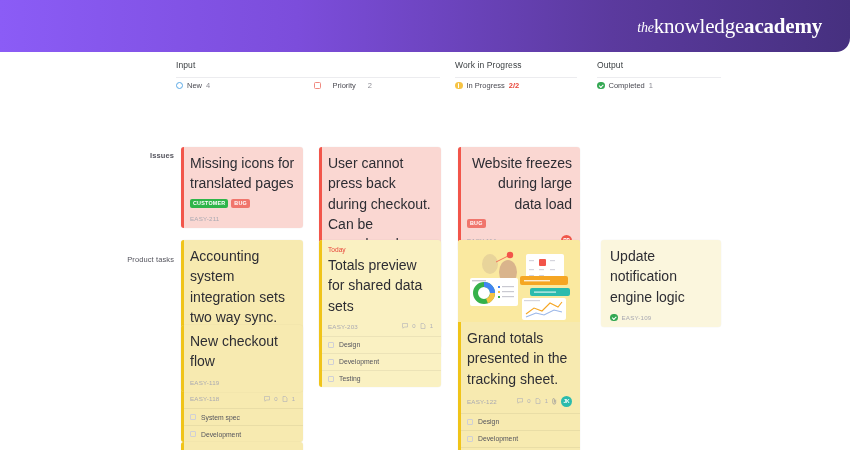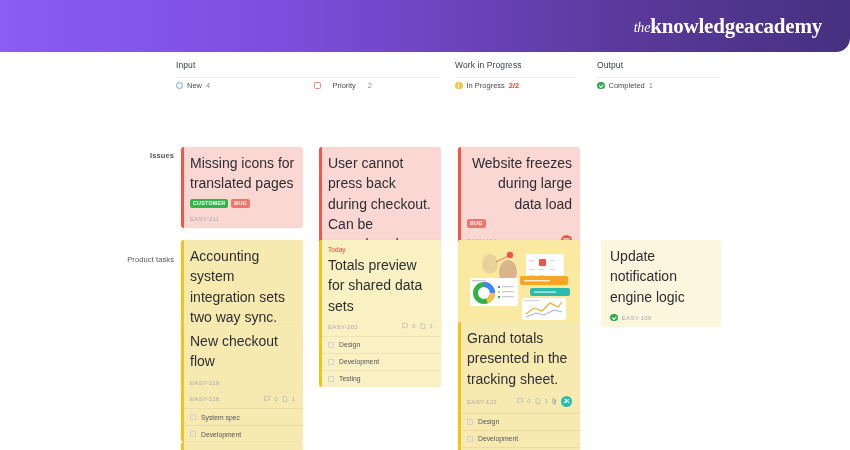--- a/index.html
+++ b/index.html
@@ -29,21 +29,21 @@
     color: #ffffff;
     font-size: 21px;
     letter-spacing: -0.2px;
     white-space: nowrap;
   }
   .brand .brand-the {
     font-style: italic;
     font-size: 14px;
     vertical-align: 1px;
   }
-  .brand .brand-knowledge { font-weight: 700; }
+  .brand .brand-knowledge { font-weight: 400; }
   .brand .brand-academy { font-weight: 700; }
 
   
   .board {
     position: relative;
     width: 850px;
     height: 398px;
     background: #ffffff;
     padding-top: 8px;
   }

